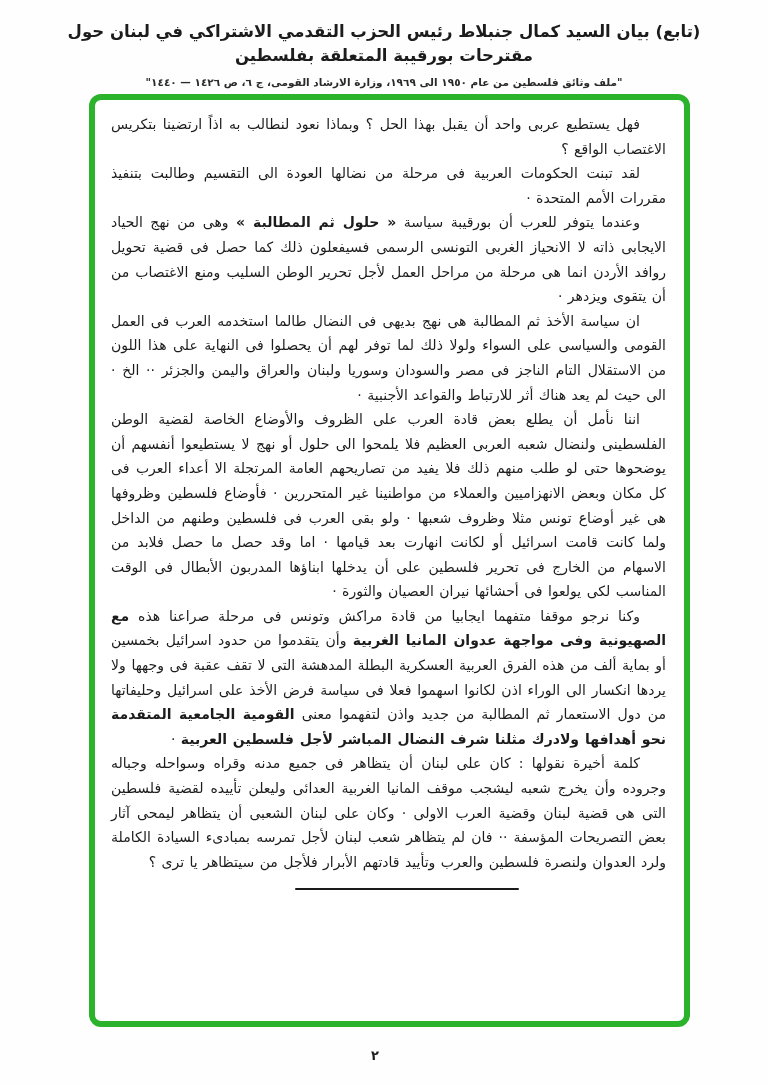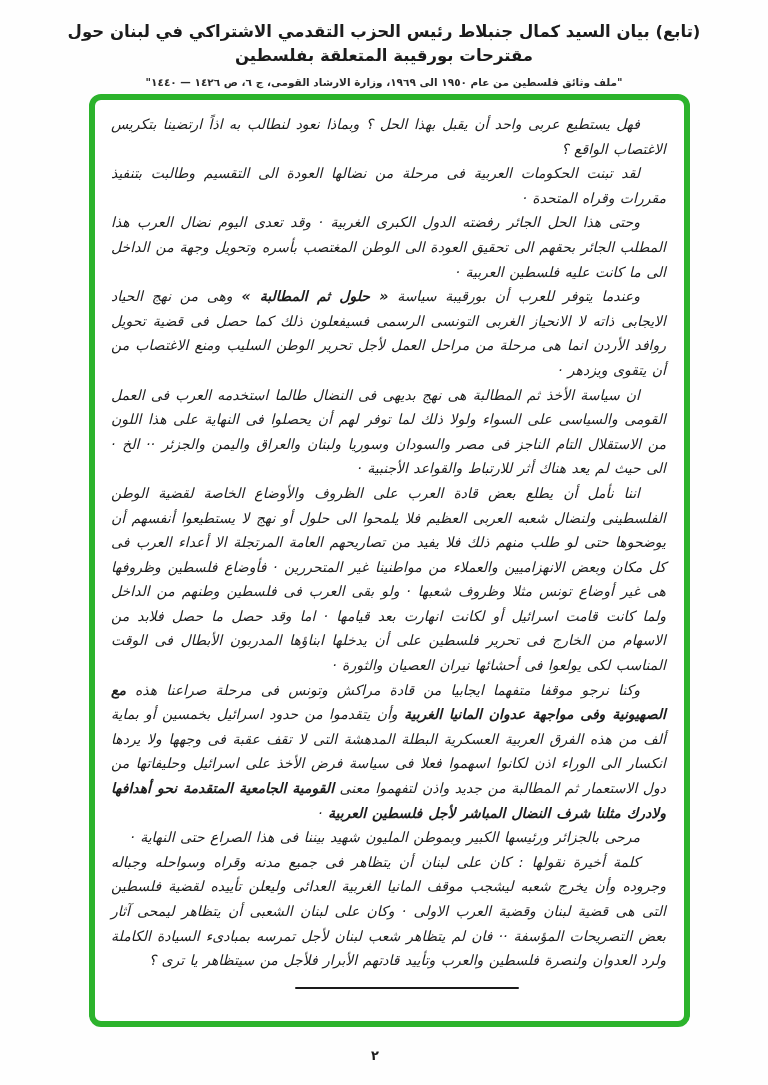--- a/index.html
+++ b/index.html
@@ -28,21 +28,20 @@
   
   .frame {
     position: absolute; top: 94px; left: 89px;
     width: 601px; height: 933px;
     box-sizing: border-box;
     border: 6px solid #2cb32c;
     border-radius: 12px;
     background: #fff;
     padding: 12px 18px 8px 16px;
     overflow: hidden;
-    font-style: italic;
   }
   .para {
     margin: 0;
     font-size: 14px;
     line-height: 24.6px;
     text-align: justify;
     text-indent: 26px;
     word-spacing: 1px;
   }
   .bold-run { font-weight: bold; }
@@ -67,27 +66,25 @@
 <div class="page">
 
   <header class="hdr">
     <h1 class="hdr-title">(تابع) بيان السيد كمال جنبلاط رئيس الحزب التقدمي الاشتراكي في لبنان حول مقترحات بورقيبة المتعلقة بفلسطين</h1>
     <div class="hdr-source">"ملف وثائق فلسطين من عام ١٩٥٠ الى ١٩٦٩، وزارة الارشاد القومى، ج ٦، ص ١٤٢٦ — ١٤٤٠"</div>
   </header>
 
   <main class="frame" style="border-color: rgb(44, 179, 44);">
     <div>
         <p class="para"><span>فهل يستطيع عربى واحد أن يقبل بهذا الحل ؟ وبماذا نعود لنطالب به اذاً ارتضينا بتكريس الاغتصاب الواقع ؟</span></p>
-        <p class="para"><span>لقد تبنت الحكومات العربية فى مرحلة من نضالها العودة الى التقسيم وطالبت بتنفيذ مقررات وقراه المتحدة ·</span></p>
-        <p class="para"><span>وحتى هذا الحل الجائر رفضته الدول الكبرى الغربية · وقد تعدى اليوم نضال العرب هذا المطلب الجائر بحقهم الى تحقيق العودة الى الوطن المغتصب بأسره وتحويل وجهة من الداخل الى ما كانت عليه فلسطين العربية ·</span></p>
+        <p class="para"><span>لقد تبنت الحكومات العربية فى مرحلة من نضالها العودة الى التقسيم وطالبت بتنفيذ مقررات الأمم المتحدة ·</span></p>
         <p class="para"><span>وعندما يتوفر للعرب أن بورقيبة سياسة </span><span class="bold-run">« حلول ثم المطالبة »</span><span> وهى من نهج الحياد الايجابى ذاته لا الانحياز الغربى التونسى الرسمى فسيفعلون ذلك كما حصل فى قضية تحويل روافد الأردن انما هى مرحلة من مراحل العمل لأجل تحرير الوطن السليب ومنع الاغتصاب من أن يتقوى ويزدهر ·</span></p>
         <p class="para"><span>ان سياسة الأخذ ثم المطالبة هى نهج بديهى فى النضال طالما استخدمه العرب فى العمل القومى والسياسى على السواء ولولا ذلك لما توفر لهم أن يحصلوا فى النهاية على هذا اللون من الاستقلال التام الناجز فى مصر والسودان وسوريا ولبنان والعراق واليمن والجزئر ·· الخ · الى حيث لم يعد هناك أثر للارتباط والقواعد الأجنبية ·</span></p>
         <p class="para"><span>اننا نأمل أن يطلع بعض قادة العرب على الظروف والأوضاع الخاصة لقضية الوطن الفلسطينى ولنضال شعبه العربى العظيم فلا يلمحوا الى حلول أو نهج لا يستطيعوا أنفسهم أن يوضحوها حتى لو طلب منهم ذلك فلا يفيد من تصاريحهم العامة المرتجلة الا أعداء العرب فى كل مكان وبعض الانهزاميين والعملاء من مواطنينا غير المتحررين · فأوضاع فلسطين وظروفها هى غير أوضاع تونس مثلا وظروف شعبها · ولو بقى العرب فى فلسطين وطنهم من الداخل ولما كانت قامت اسرائيل أو لكانت انهارت بعد قيامها · اما وقد حصل ما حصل فلابد من الاسهام من الخارج فى تحرير فلسطين على أن يدخلها ابناؤها المدربون الأبطال فى الوقت المناسب لكى يولعوا فى أحشائها نيران العصيان والثورة ·</span></p>
         <p class="para"><span>وكنا نرجو موقفا متفهما ايجابيا من قادة مراكش وتونس فى مرحلة صراعنا هذه </span><span class="bold-run">مع الصهيونية وفى مواجهة عدوان المانيا الغربية</span><span> وأن يتقدموا من حدود اسرائيل بخمسين أو بماية ألف من هذه الفرق العربية العسكرية البطلة المدهشة التى لا تقف عقبة فى وجهها ولا يردها انكسار الى الوراء اذن لكانوا اسهموا فعلا فى سياسة فرض الأخذ على اسرائيل وحليفاتها من دول الاستعمار ثم المطالبة من جديد واذن لتفهموا معنى </span><span class="bold-run">القومية الجامعية المتقدمة نحو أهدافها ولادرك مثلنا شرف النضال المباشر لأجل فلسطين العربية</span><span> ·</span></p>
-        <p class="para"><span>مرحى بالجزائر ورئيسها الكبير وبموطن المليون شهيد بيننا فى هذا الصراع حتى النهاية ·</span></p>
         <p class="para"><span>كلمة أخيرة نقولها : كان على لبنان أن يتظاهر فى جميع مدنه وقراه وسواحله وجباله وجروده وأن يخرج شعبه ليشجب موقف المانيا الغربية العدائى وليعلن تأييده لقضية فلسطين التى هى قضية لبنان وقضية العرب الاولى · وكان على لبنان الشعبى أن يتظاهر ليمحى آثار بعض التصريحات المؤسفة ·· فان لم يتظاهر شعب لبنان لأجل تمرسه بمبادىء السيادة الكاملة ولرد العدوان ولنصرة فلسطين والعرب وتأييد قادتهم الأبرار فلأجل من سيتظاهر يا ترى ؟</span></p>
       </div>
     <div class="end-divider"></div>
   </main>
 
   <footer>
     <div class="page-number">٢</div>
   </footer>
 
 </div>

